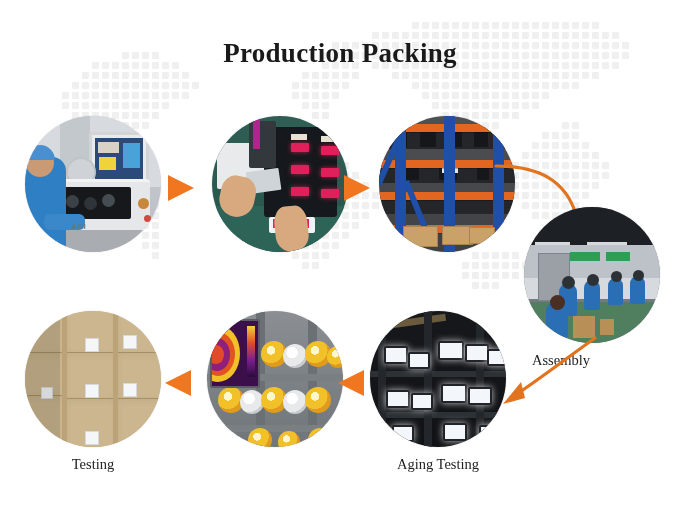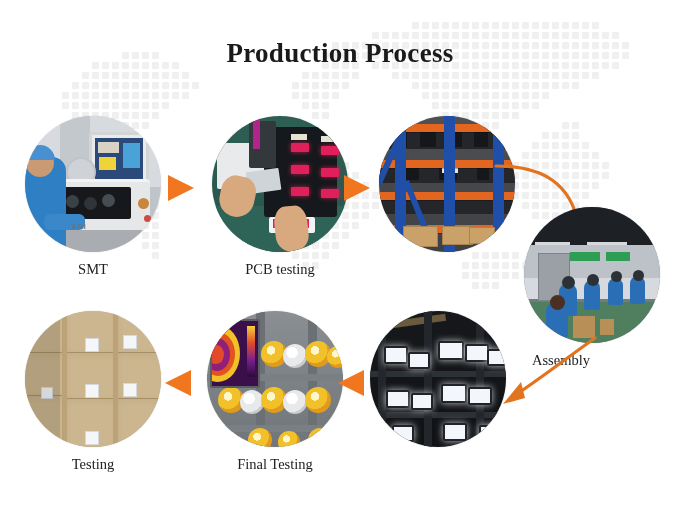--- a/index.html
+++ b/index.html
@@ -727,21 +727,21 @@
       <div class="d" style="left: 472px; top: 272px; width: 7px; height: 7px; background: rgb(238, 238, 238);"></div>
       <div class="d" style="left: 482px; top: 272px; width: 7px; height: 7px; background: rgb(238, 238, 238);"></div>
       <div class="d" style="left: 492px; top: 272px; width: 7px; height: 7px; background: rgb(238, 238, 238);"></div>
       <div class="d" style="left: 502px; top: 272px; width: 7px; height: 7px; background: rgb(238, 238, 238);"></div>
       <div class="d" style="left: 512px; top: 272px; width: 7px; height: 7px; background: rgb(238, 238, 238);"></div>
       <div class="d" style="left: 472px; top: 282px; width: 7px; height: 7px; background: rgb(238, 238, 238);"></div>
       <div class="d" style="left: 482px; top: 282px; width: 7px; height: 7px; background: rgb(238, 238, 238);"></div>
       <div class="d" style="left: 492px; top: 282px; width: 7px; height: 7px; background: rgb(238, 238, 238);"></div>
     </div>
 
-  <div class="title">Production Process</div>
+  <div class="title">Production Packing</div>
 
   <div class="node" style="left:25px;top:116px;">
     <div class="circle">
       <div class="scene smt">
         <div class="wall"></div>
           <div class="wall2"></div>
         <div class="mon">
             <div class="scr">
               <i class="s1" style="position:absolute;left:6%;top:8%;width:44%;height:26%;background:#d8d2c4;"></i>
               <i class="s2" style="position:absolute;left:8%;top:44%;width:36%;height:30%;background:#f0d23a;"></i>
@@ -755,21 +755,20 @@
         <div class="knob"></div>
           <div class="knob2"></div>
         <div class="base"></div>
         <div class="worker"></div>
           <div class="head"></div>
           <div class="cap"></div>
           <div class="arm"></div>
         <div class="txt">AOI</div>
       </div>
     </div>
-    <div class="caption">SMT</div>
   </div>
 
   <div class="arrow right" style="left:168px;top:175px;"></div>
 
   <div class="node" style="left:212px;top:116px;">
     <div class="circle">
       <div class="scene pcb">
         <div class="bench"></div>
         <div class="lm"></div>
         <div class="rig"></div>
@@ -785,21 +784,20 @@
         <div class="lbl" style="left:80%;top:15%;"></div>
         <div class="pcbcard"></div>
         <div class="swbar"></div>
         <div class="sw" style="left:45%;"></div>
         <div class="sw" style="left:55%;"></div>
         <div class="sw" style="left:65%;"></div>
         <div class="hand h1"></div>
         <div class="hand h2"></div>
       </div>
     </div>
-    <div class="caption">PCB testing</div>
   </div>
 
   <div class="arrow right" style="left:344px;top:175px;"></div>
 
   <div class="node" style="left:379px;top:116px;">
     <div class="circle">
       <div class="scene iqc">
         <div class="goods" style="left:0;top:8%;width:100%;height:16%;"></div>
         <div class="goods" style="left:0;top:34%;width:100%;height:15%;"></div>
         <div class="goods" style="left:0;top:58%;width:100%;height:14%;"></div>
@@ -919,21 +917,20 @@
 
         <div class="thermo">
           <i class="ring" style="left:-34%;top:6%;width:96%;height:88%;background:#f2c12a;"></i>
           <i class="ring" style="left:-24%;top:16%;width:74%;height:68%;background:#e2541f;"></i>
           <i class="ring" style="left:-16%;top:26%;width:56%;height:50%;background:#8f1f7a;"></i>
           <i class="ring" style="left:-8%;top:36%;width:34%;height:30%;background:#e24b2a;"></i>
           <i class="bar"></i>
         </div>
       </div>
     </div>
-    <div class="caption">Final Testing</div>
   </div>
 
   <div class="arrow left" style="left:338px;top:370px;"></div>
 
   <div class="node" style="left:370px;top:311px;">
     <div class="circle">
       <div class="scene age">
         <div class="wood" style="left:0;top:6%;width:56%;height:7px;transform:rotate(-8deg);"></div>
         <div class="rail" style="left:0;top:44%;width:100%;height:6px;"></div>
         <div class="rail" style="left:0;top:74%;width:100%;height:6px;"></div>
@@ -950,15 +947,16 @@
         <div class="ld" style="left:12%;top:58%;width:20px;height:14px;"></div>
         <div class="ld" style="left:30%;top:60%;width:18px;height:13px;"></div>
         <div class="ld" style="left:52%;top:54%;width:22px;height:15px;"></div>
         <div class="ld" style="left:72%;top:56%;width:20px;height:14px;"></div>
 
         <div class="ld" style="left:16%;top:84%;width:18px;height:13px;"></div>
         <div class="ld" style="left:54%;top:82%;width:20px;height:14px;"></div>
         <div class="ld" style="left:80%;top:84%;width:18px;height:13px;"></div>
       </div>
     </div>
+    <div class="caption">Aging Testing</div>
   </div>
 
 </div>
 
 </body></html>

